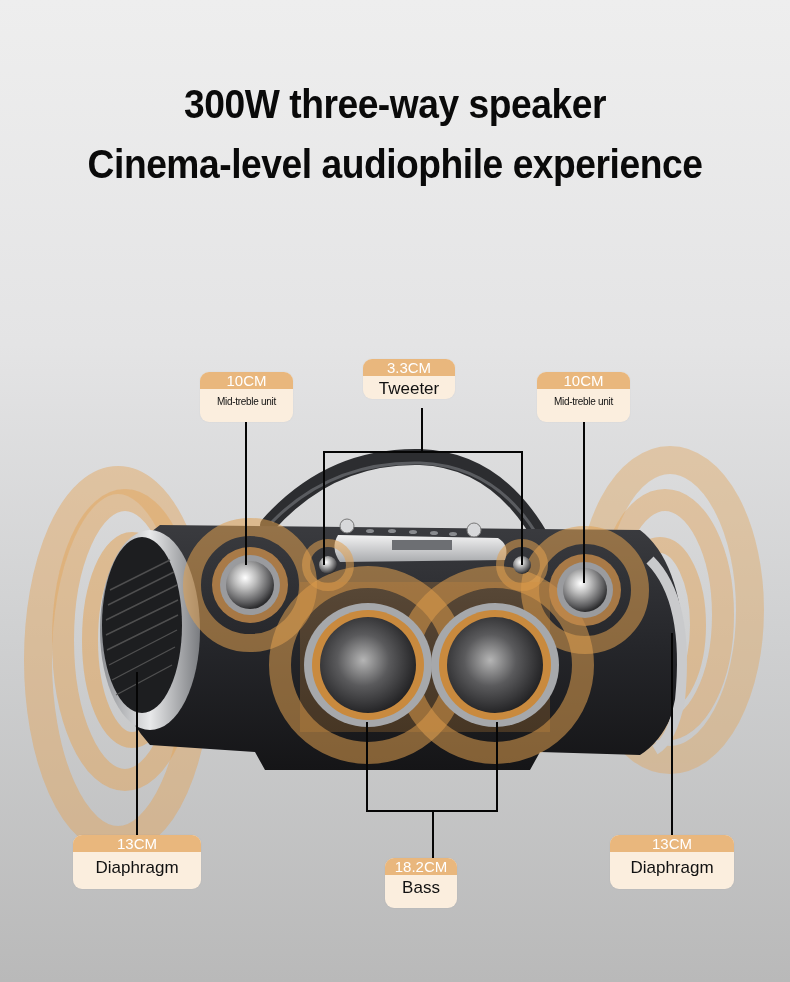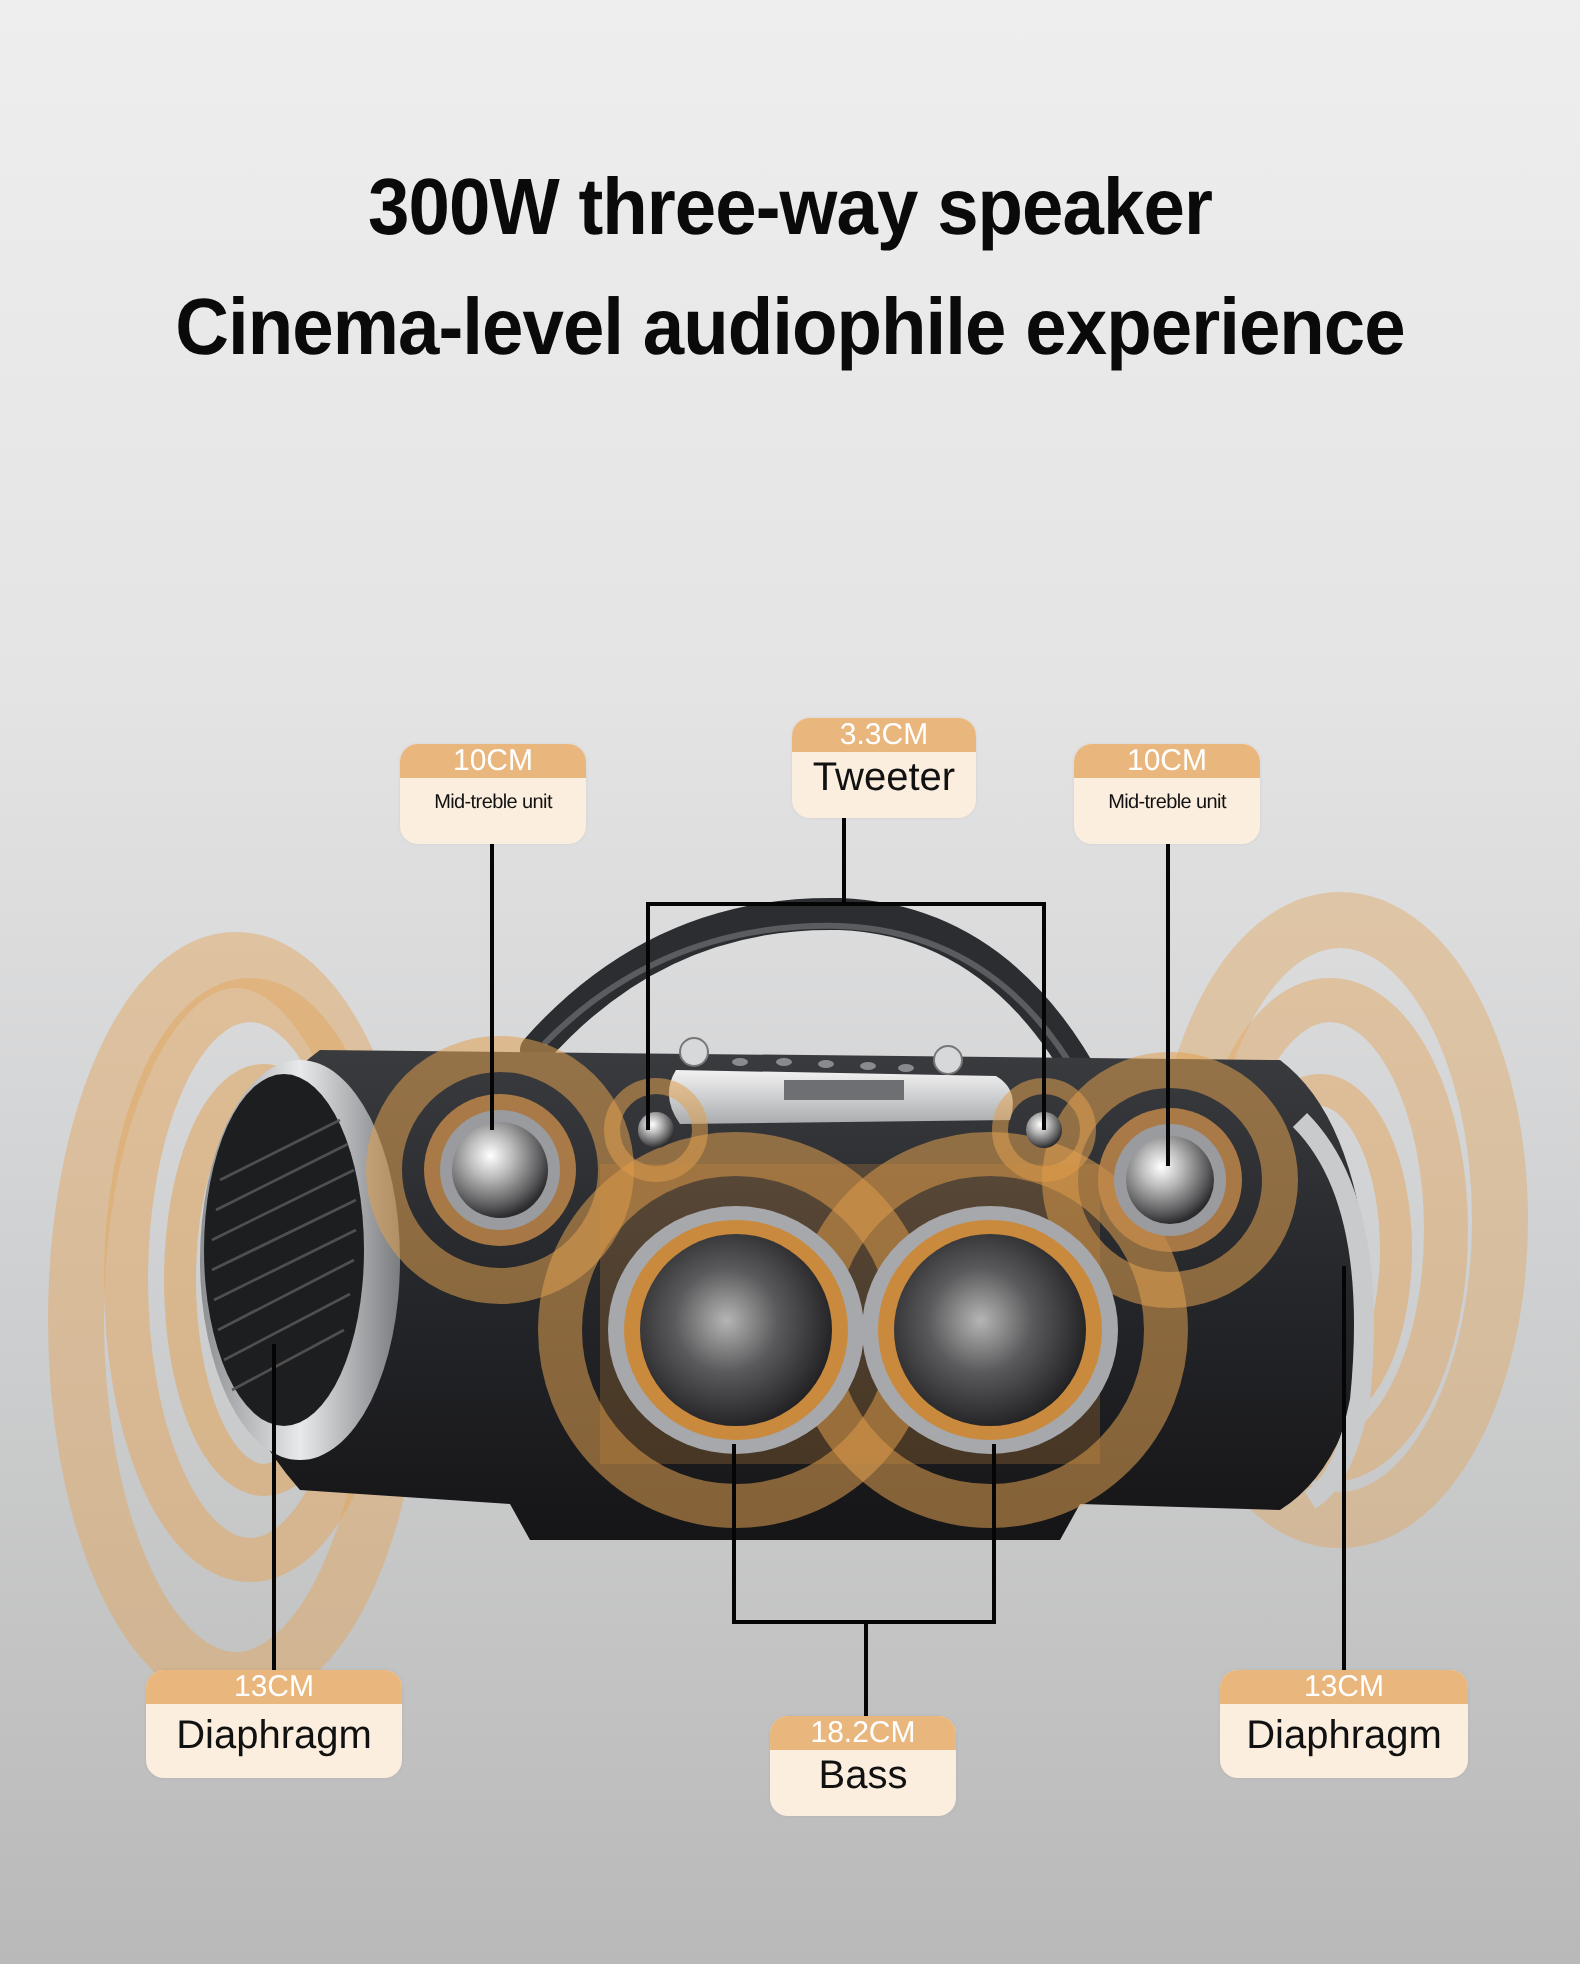--- a/index.html
+++ b/index.html
@@ -20,21 +20,21 @@
     .label {
       position: absolute; border-radius: 9px; overflow: hidden;
       background: #fbeede; box-shadow: 0 0 2px rgba(0,0,0,0.06);
       text-align: center;
     }
     .label .size {
       background: #e9b77d; color: #ffffff; font-size: 15px; line-height: 17px;
       height: 17px;
     }
     .label .name {
-      color: #111; font-size: 20px; line-height: 22px; padding-top: 2px;
+      color: #111; font-size: 17px; line-height: 22px; padding-top: 2px;
     }
     .label.small .name { font-size: 10px; letter-spacing: -0.3px; }
 
     .line { position: absolute; background: #050505; }
 
     .scene { position: absolute; left: 0; top: 0; width: 790px; height: 982px; }
   </style>
 </head>
 <body>
 
@@ -176,36 +176,36 @@
 <div class="line" style="left:366px; top:722px; width:2px; height:90px;"></div>
 <div class="line" style="left:496px; top:722px; width:2px; height:90px;"></div>
 <div class="line" style="left:366px; top:810px; width:132px; height:2px;"></div>
 <div class="line" style="left:432px; top:810px; width:2px; height:48px;"></div>
 
 <div class="label small" style="left:200px; top:372px; width:93px; height:50px;">
   <div class="size">10CM</div>
   <div class="name">Mid-treble unit</div>
 </div>
 
-<div class="label" style="left:396px; top:359px; width:92px; height:50px;text-align:center;">
+<div class="label" style="left:363px; top:359px; width:92px; height:40px;text-align:center;">
   <div class="size">3.3CM</div>
   <div class="name">Tweeter</div>
 </div>
 
 <div class="label small" style="left:537px; top:372px; width:93px; height:50px;">
   <div class="size">10CM</div>
   <div class="name">Mid-treble unit</div>
 </div>
 
 <div class="label" style="left:73px; top:835px; width:128px; height:54px;">
   <div class="size">13CM</div>
   <div class="name" style="line-height:28px;">Diaphragm</div>
 </div>
 
-<div class="label" style="left:385px; top:858px; width:93px; height:50px;">
+<div class="label" style="left:385px; top:858px; width:72px; height:50px;">
   <div class="size">18.2CM</div>
   <div class="name">Bass</div>
 </div>
 
 <div class="label" style="left:610px; top:835px; width:124px; height:54px;">
   <div class="size">13CM</div>
   <div class="name" style="line-height:28px;">Diaphragm</div>
 </div>
 
 </body></html>

